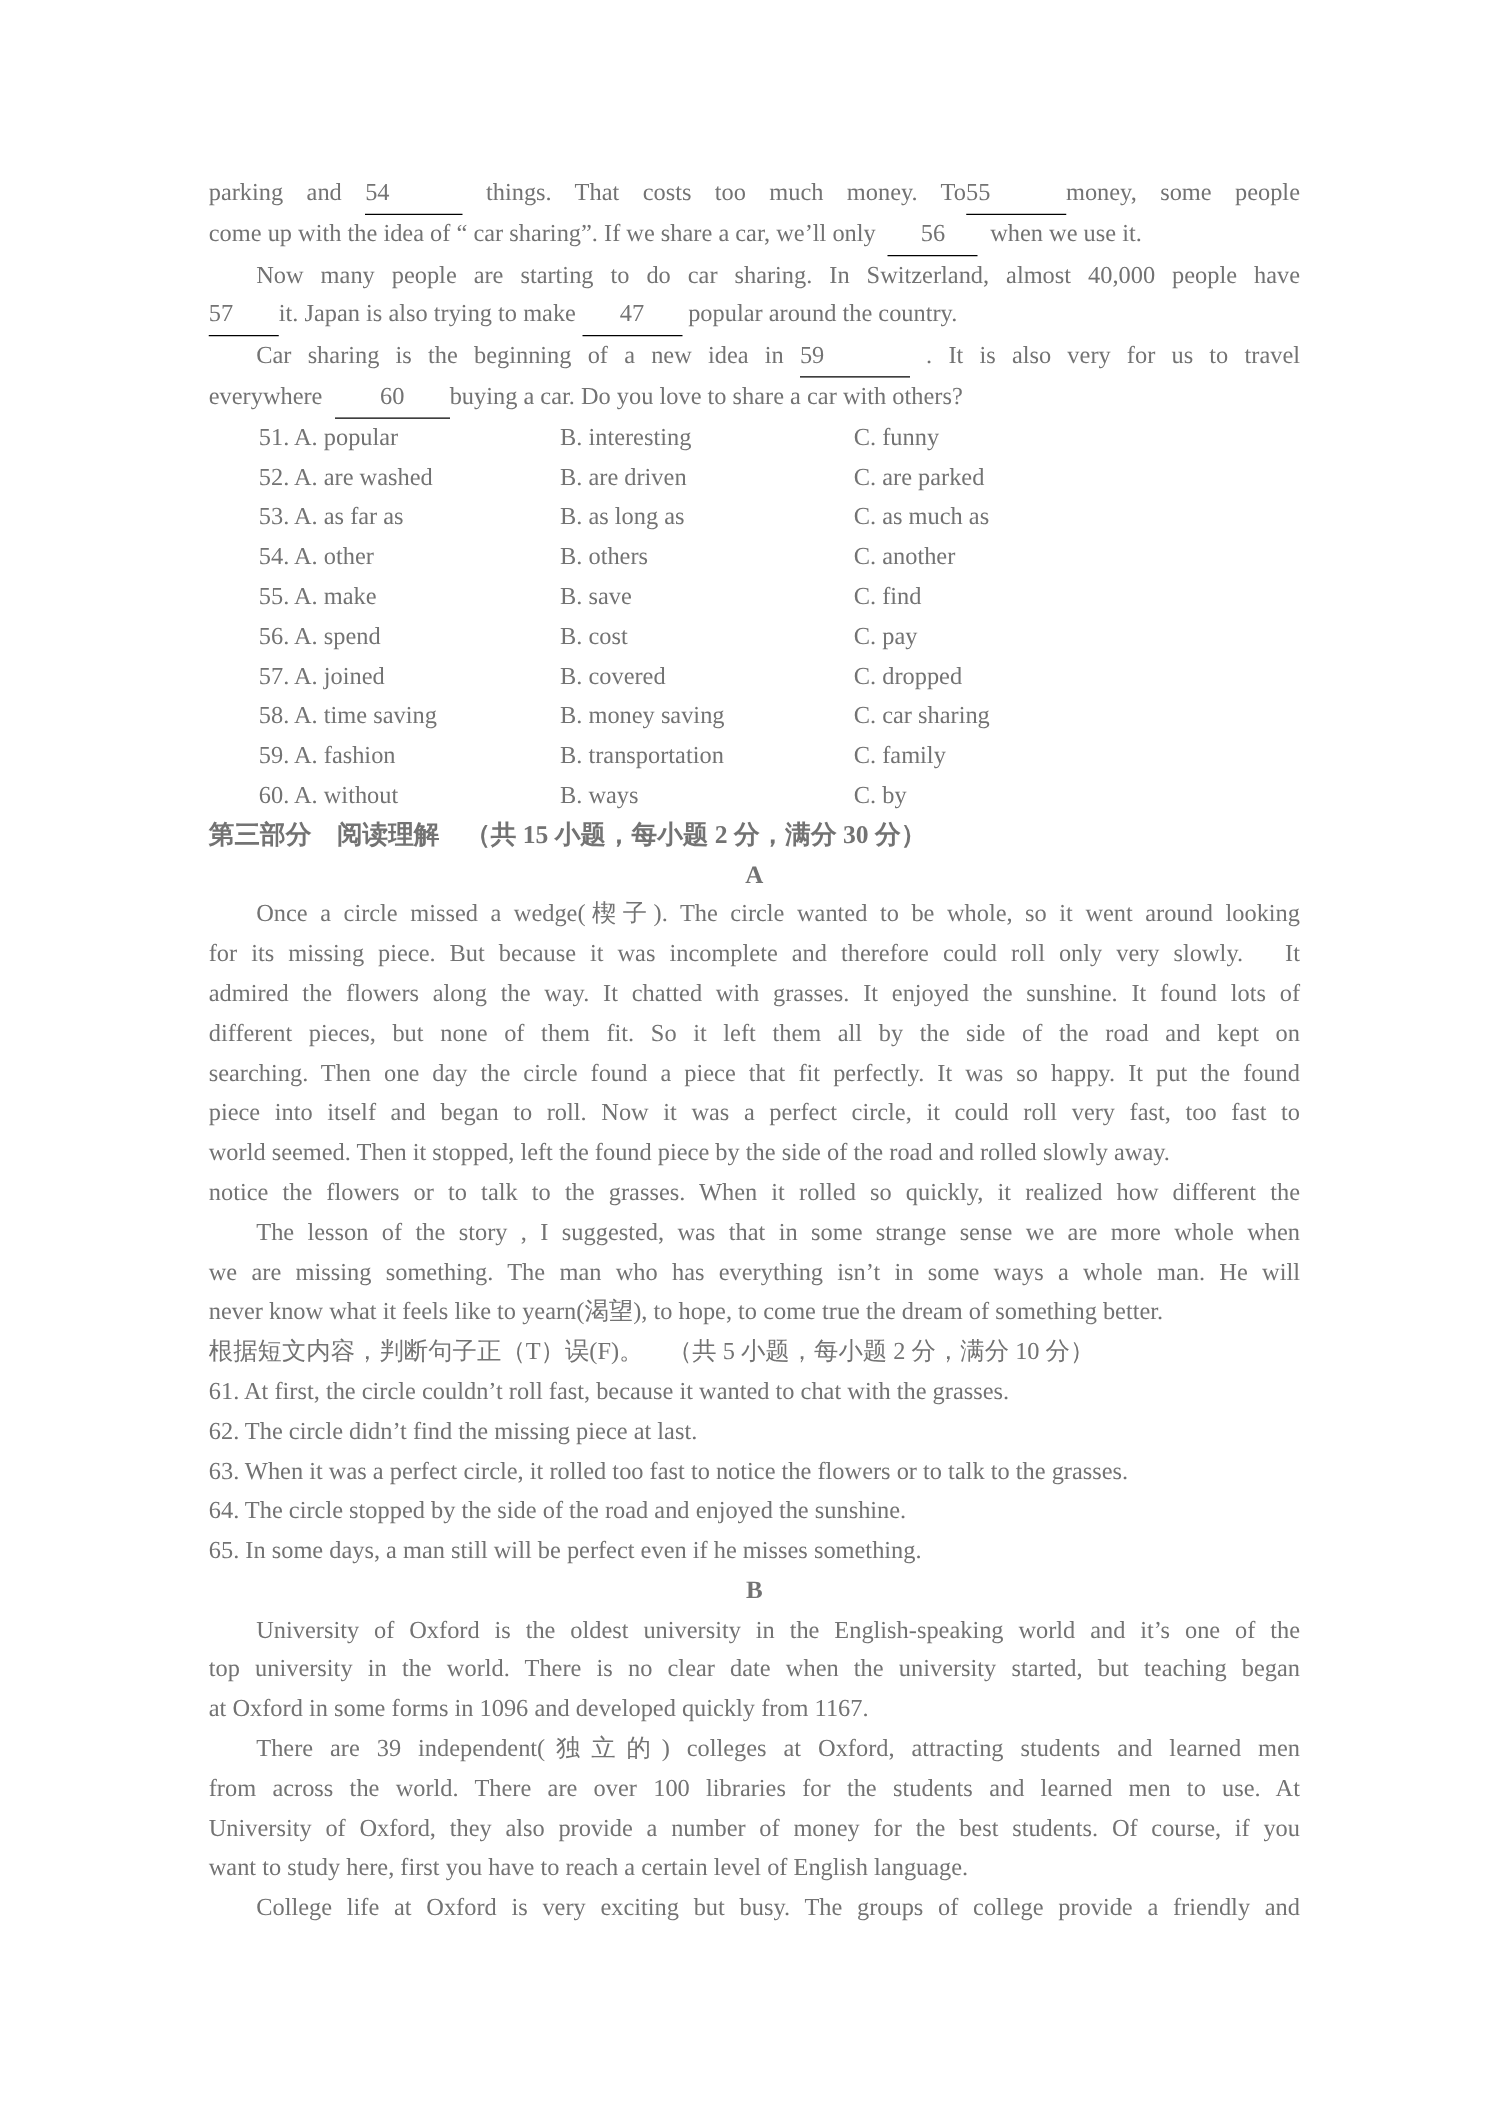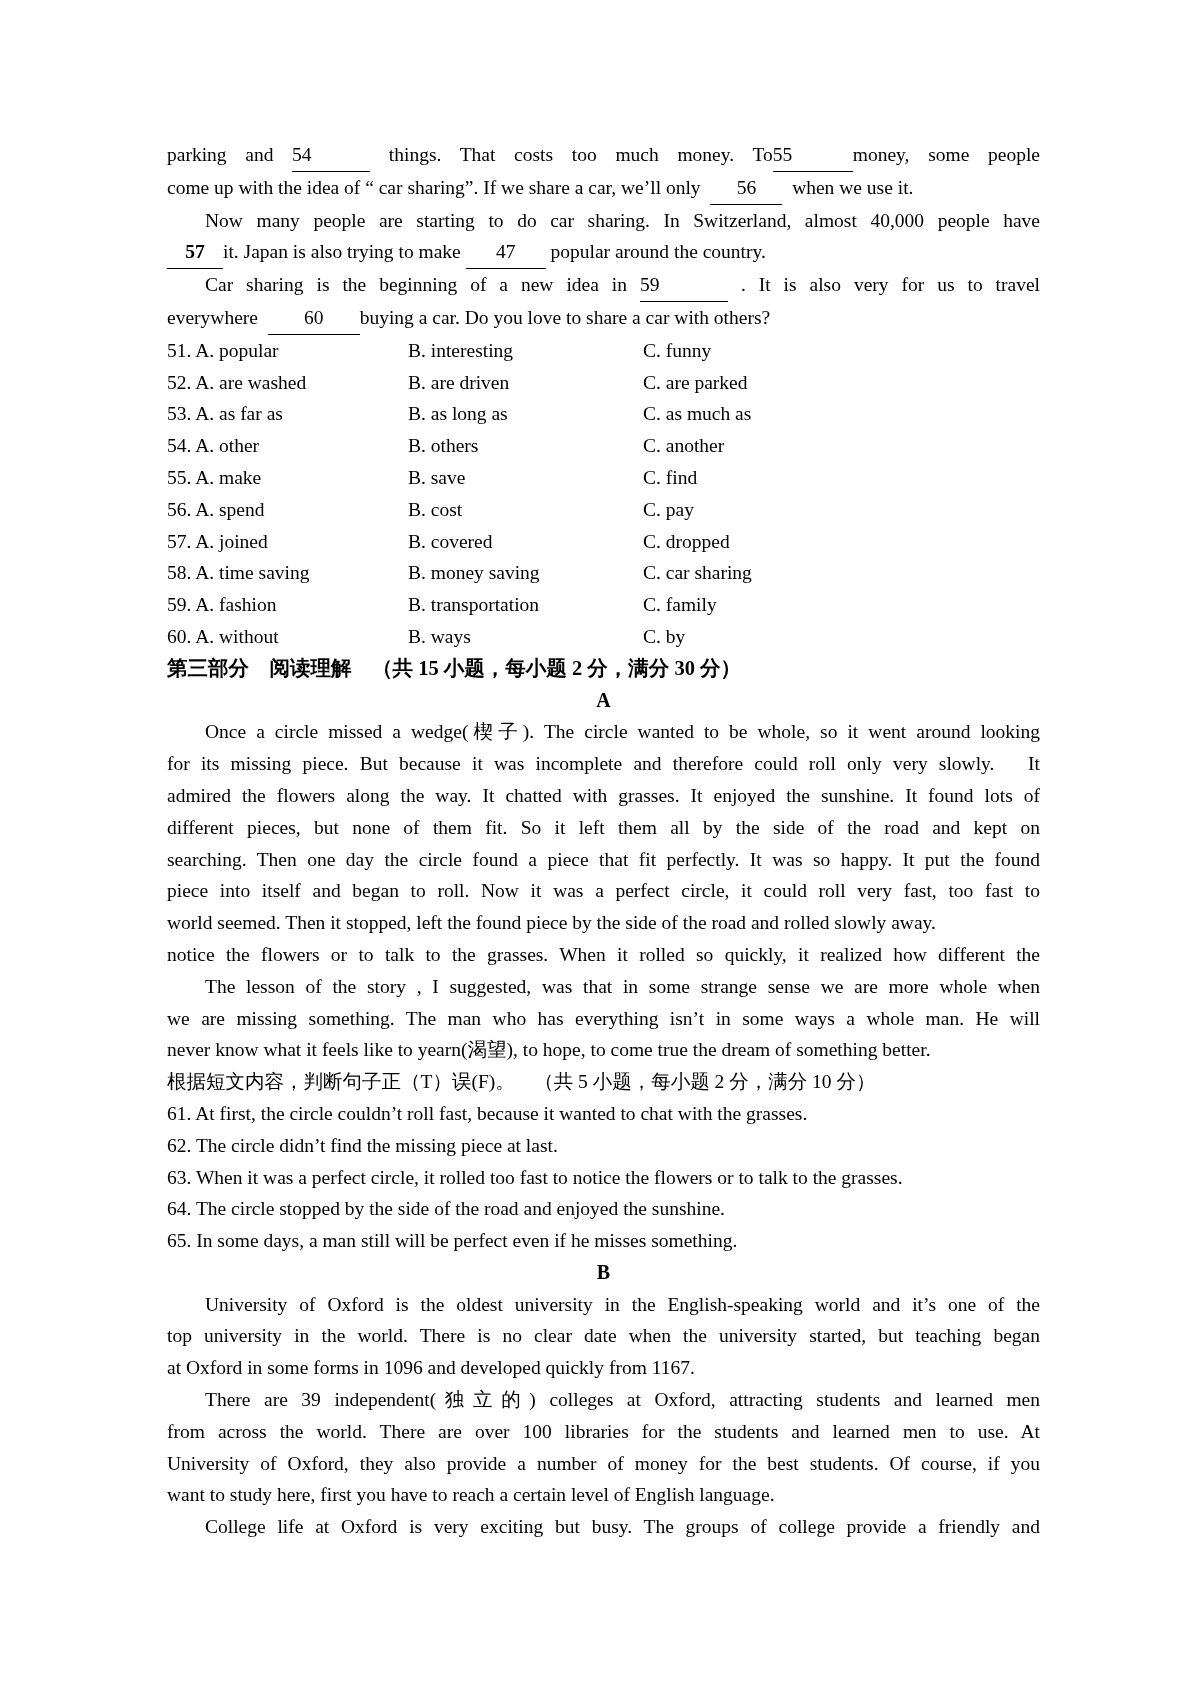--- a/index.html
+++ b/index.html
@@ -2,21 +2,21 @@
 <html><head>
 <meta charset="utf-8">
 <style>
   html, body { margin: 0; padding: 0; background: #ffffff; }
   #page {
     position: relative;
     width: 1200px;
     height: 1698px;
     background: #ffffff;
     font-family: "Liberation Serif", "DejaVu Serif", serif;
-    color: #000000;
+    color: #737373;
     overflow: hidden;
   }
   #content {
     position: absolute;
     left: 167px;
     top: 139px;
     width: 873px;
   }
   .line {
     line-height: 31.8px;
@@ -30,27 +30,28 @@
     text-align-last: justify;
     text-justify: inter-word;
   }
   .line.ind { text-indent: 38px; }
   .blank {
     display: inline-block;
     border-bottom: 1.4px solid #000;
     text-align: center;
     text-indent: 0;
   }
-  .blank.al { text-align: center; font-weight: bold; }
+  .blank.al { text-align: left; }
   .opt-row {
     display: grid;
     grid-template-columns: 241px 235px 1fr;
     line-height: 31.8px;
     min-height: 31.8px;
     font-size: 19.5px;
+    margin-left: 40px;
   }
   .opt-row .cell { text-align: left; }
   .hdr {
     font-weight: bold;
     font-size: 20.5px;
     line-height: 31.8px;
     min-height: 31.8px;
   }
   .center-label {
     font-weight: bold;

